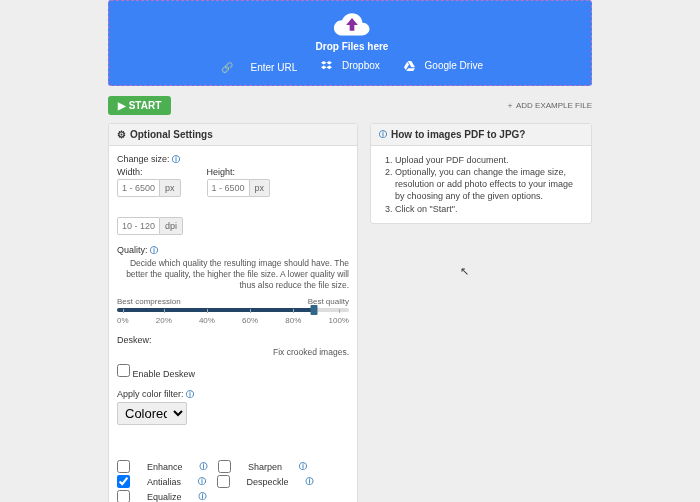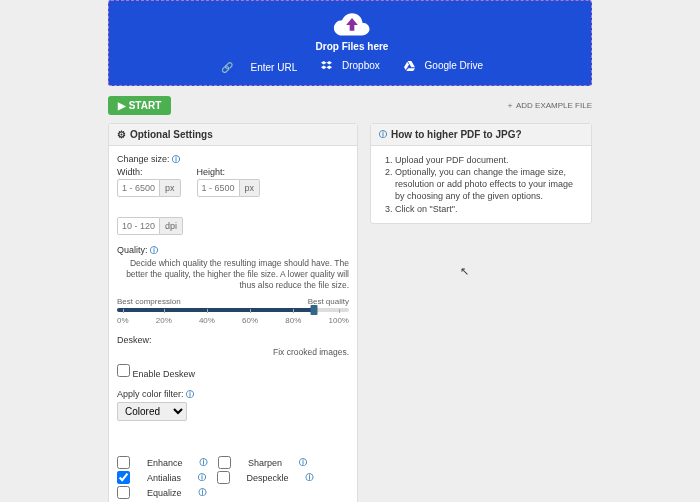--- a/index.html
+++ b/index.html
@@ -1,20 +1,20 @@
 <!DOCTYPE html>
 <html><head>
 <meta charset="utf-8">
 <style>
   * { box-sizing: border-box; margin: 0; padding: 0; }
   body { font-family: Arial, Helvetica, sans-serif; font-size: 10px; background: #eeeeee; color: #333; }
   .page { width: 700px; height: 502px; margin: 0 auto; position: relative; overflow: hidden; }
   .dropzone {
     margin: 0 108px 0 108px;
-    background: #1d4ed8;
+    background: #3b82f6;
     border: 1px dashed #b574c8;
     border-radius: 3px;
     text-align: center;
     color: #fff;
     padding: 10px 0 12px 4px;
   }
   .cloud-icon { width: 38px; height: 28px; margin: 0 auto 2px auto; display: block; }
   .drop-text { font-size: 10px; font-weight: bold; margin-bottom: 6px; }
   .choose-btn {
     display: inline-block; background: #fff; color: #333;
@@ -31,21 +31,21 @@
   }
   .add-example { font-size: 8px; color: #666; display: inline-flex; align-items: center; gap: 2px; cursor: pointer; }
   .cols { margin: 8px 108px 0 108px; display: flex; gap: 12px; align-items: flex-start; }
   .panel { background: #fff; border: 1px solid #ddd; border-radius: 3px; }
   .panel-hdr { background: #f2f2f2; border-bottom: 1px solid #ddd; padding: 5px 8px; font-size: 10px; font-weight: bold; display: flex; align-items: center; gap: 4px; }
   .panel-body { padding: 8px; font-size: 9px; color: #444; }
   .left { flex: 0 0 250px; }
   .right { flex: 1; }
   .lbl { font-size: 9px; color: #333; margin-bottom: 2px; display: block; }
   .info { color: #337ab7; font-weight: bold; font-size: 8px; cursor: pointer; }
-  .field-row { display: flex; gap: 16px; margin-bottom: 20px; }
+  .field-row { display: flex; gap: 26px; margin-bottom: 20px; }
   .field { }
   .input-grp { display: flex; }
   .txt {
     width: 43px; padding: 3px 4px; font-size: 9px; border: 1px solid #ccc;
     border-radius: 2px 0 0 2px; color: #999;
   }
   .addon {
     background: #eee; border: 1px solid #ccc; border-left: none;
     border-radius: 0 2px 2px 0; padding: 3px 5px; font-size: 9px; color: #666;
   }
@@ -55,21 +55,21 @@
   .slider-labels { display: flex; justify-content: space-between; font-size: 8px; color: #666; margin-bottom: 1px; }
   .slider-track { position: relative; height: 4px; background: #ddd; border-radius: 2px; margin: 2px 0 4px 0; }
   .slider-fill { position: absolute; left: 0; top: 0; height: 100%; width: 85%; background: #246; border-radius: 2px; }
   .slider-thumb { position: absolute; left: 85%; top: -3px; width: 7px; height: 10px; background: #368; border-radius: 1px; transform: translateX(-50%); cursor: pointer; }
   .ticks { display: flex; justify-content: space-between; font-size: 8px; color: #777; }
   .ticks span { position: relative; }
   .ticks span::before { content: ""; position: absolute; left: 50%; top: -7px; width: 1px; height: 4px; background: #aaa; }
   .chk-row { font-size: 9px; color: #333; margin-top: 35px; }
   .chk-row label { margin-right: 8px; display: inline-flex; align-items: center; gap: 17px; cursor: pointer; }
   .chk-row input { margin: 0; }
-  select.smallsel { font-size: 10px; padding: 2px 3px; border: 1px solid #ccc; border-radius: 2px; width: 70px; }
+  select.smallsel { font-size: 13px; padding: 2px 3px; border: 1px solid #ccc; border-radius: 2px; width: 70px; }
   ol { padding-left: 16px; }
   ol li { font-size: 9px; color: #444; line-height: 1.35; }
   .cursor { position: absolute; left: 460px; top: 265px; font-size: 11px; pointer-events: none; }
 </style>
 </head>
 <body>
 
 <div class="page">
 
   <div class="dropzone">
@@ -221,21 +221,21 @@
               <span class="info">ⓘ</span>
             </label>
         </div>
 
       </div>
     </div>
 
     <div class="panel right">
       <div class="panel-hdr">
         <span class="info">ⓘ</span>
-        <span>How to higher PDF to JPG?</span>
+        <span>How to images PDF to JPG?</span>
       </div>
       <div class="panel-body">
         <ol>
           <li>Upload your PDF document.</li>
           <li>Optionally, you can change the image size, resolution or add photo effects to your image by choosing any of the given options.</li>
           <li>Click on "Start".</li>
         </ol>
       </div>
     </div>
 

